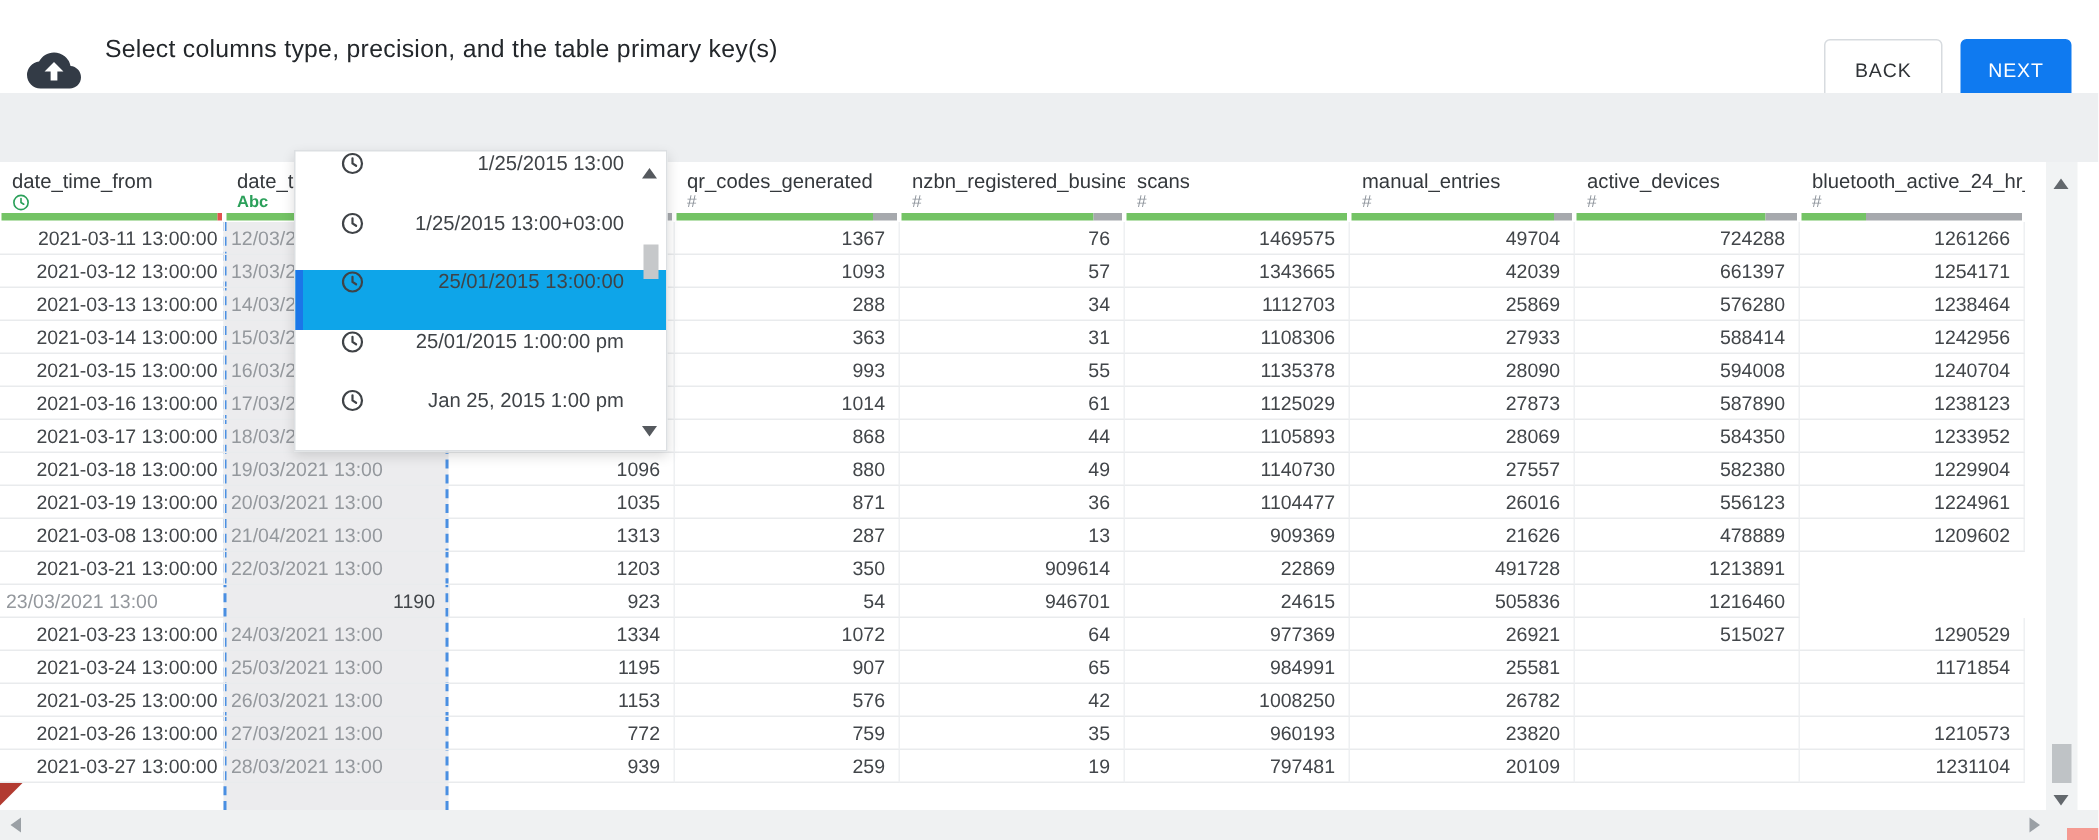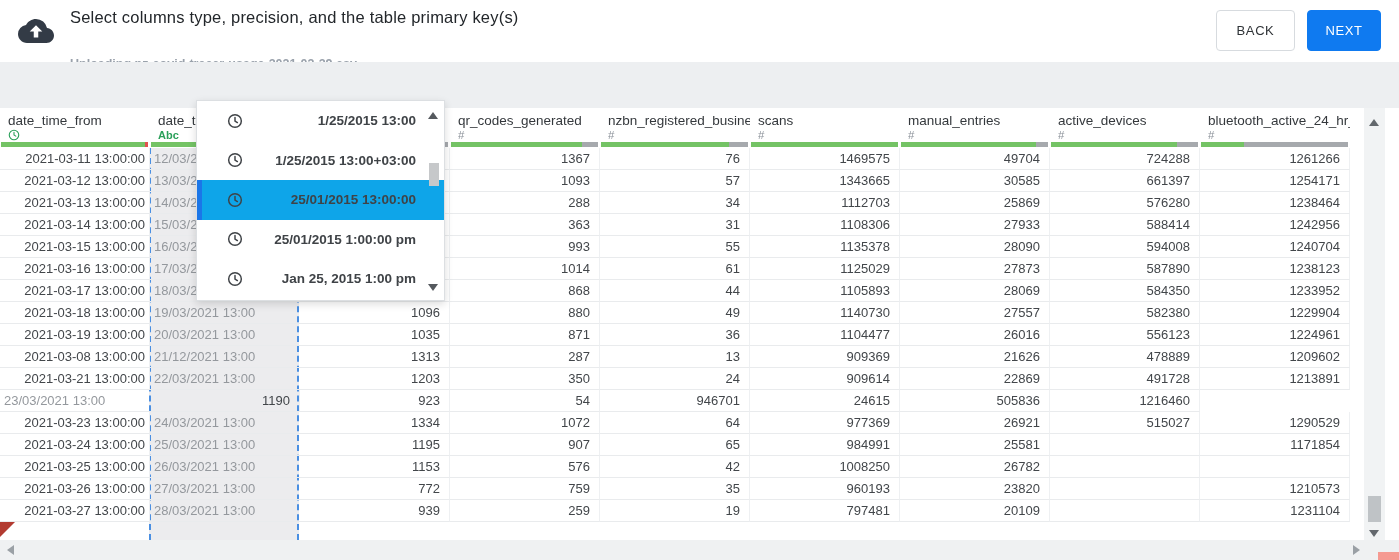--- a/index.html
+++ b/index.html
@@ -1,20 +1,20 @@
 <!DOCTYPE html>
 <html><head>
 <meta charset="utf-8">
 <style>
   html,body{margin:0;padding:0;}
   body{font-family:"Liberation Sans", sans-serif; background:#fff;}
   .app{position:relative;width:1399px;height:560px;overflow:hidden;background:#fff;}
 
   
-  .topbar{position:absolute;left:0;top:0;width:100%;height:62px;background:#fff;text-align:center;}
+  .topbar{position:absolute;left:0;top:16px;width:100%;height:62px;background:#fff;text-align:center;}
   .cloud{position:absolute;left:18px;top:13px;}
   .title{position:absolute;left:70px;top:8px;font-size:16.5px;color:#23272b;font-weight:500;letter-spacing:.2px;}
   .subtitle{position:absolute;left:70px;top:34px;font-size:12.5px;color:#99a1ab;font-weight:700;margin-top:23px;}
   .btn{position:absolute;top:10px;height:41px;border-radius:4px;font-size:13px;font-weight:400;letter-spacing:.6px;
        display:flex;align-items:center;justify-content:center;box-sizing:border-box;cursor:pointer;}
   .btn-back{right:104px;width:79px;background:#fff;border:1px solid #d7dbdf;color:#2f3337;}
   .btn-next{right:18px;width:74px;background:#0f7af0;border:1px solid #0f7af0;color:#fff;}
 
   
   .toolbar{position:absolute;left:0;top:62px;width:100%;height:46px;background:#edeff1;}
@@ -54,21 +54,21 @@
       border-bottom:1px solid #e9ebed;border-right:1px solid #eef0f2;white-space:nowrap;overflow:hidden;}
   .td.a-right{text-align:right;padding-right:9px;}
   .td.c0{padding-right:4px;}
   .td.c1{text-align:left;padding-left:4px;color:#94989d;border-right:none;border-left:none;}
   .red-flag{position:absolute;left:0;top:414px;width:0;height:0;z-index:3;
             border-top:15px solid #b23b31;border-right:15px solid transparent;}
 
   
   .dropdown{position:absolute;left:196px;top:100px;width:249px;height:201px;background:#fff;z-index:20;
             border:1px solid #dcdfe2;box-shadow:0 3px 8px rgba(0,0,0,.14);box-sizing:border-box;}
-  .dd-item{position:relative;height:39.5px;display:flex;align-items:center;padding:0 28px 0 30px;cursor:pointer;font-weight:bold;}
+  .dd-item{position:relative;height:39.5px;display:flex;padding:0 28px 0 30px;cursor:pointer;}
   .dd-item .dd-label{margin-left:auto;font-size:13.5px;color:#3f4347;}
   .dd-item.selected{background:#0ea5e9;}
   .dd-item.selected::before{content:"";position:absolute;left:0;top:0;bottom:0;width:5px;background:#1b76e8;}
   .dd-scroll{position:absolute;right:2px;top:0;bottom:0;width:16px;}
   .dd-thumb{position:absolute;left:3px;top:62px;width:10px;height:23px;background:#c6c8ca;}
   .tri-up{width:0;height:0;border-left:5px solid transparent;border-right:5px solid transparent;border-bottom:7px solid #55595e;}
   .tri-down{width:0;height:0;border-left:5px solid transparent;border-right:5px solid transparent;border-top:7px solid #55595e;}
   .dd-scroll .tri-up{position:absolute;left:2px;top:11px;}
   .dd-scroll .tri-down{position:absolute;left:2px;bottom:9px;}
 
@@ -227,21 +227,21 @@
           <div class="td c7 a-right">724288</div>
           <div class="td c8 a-right">1261266</div>
         </div>
         <div class="tr">
           <div class="td c0 a-right">2021-03-12 13:00:00</div>
           <div class="td c1">13/03/2021 13:00</div>
           <div class="td c2 a-right"></div>
           <div class="td c3 a-right">1093</div>
           <div class="td c4 a-right">57</div>
           <div class="td c5 a-right">1343665</div>
-          <div class="td c6 a-right">30585</div>
+          <div class="td c6 a-right">42039</div>
           <div class="td c7 a-right">661397</div>
           <div class="td c8 a-right">1254171</div>
         </div>
         <div class="tr">
           <div class="td c0 a-right">2021-03-13 13:00:00</div>
           <div class="td c1">14/03/2021 13:00</div>
           <div class="td c2 a-right"></div>
           <div class="td c3 a-right">288</div>
           <div class="td c4 a-right">34</div>
           <div class="td c5 a-right">1112703</div>
@@ -310,35 +310,34 @@
           <div class="td c2 a-right">1035</div>
           <div class="td c3 a-right">871</div>
           <div class="td c4 a-right">36</div>
           <div class="td c5 a-right">1104477</div>
           <div class="td c6 a-right">26016</div>
           <div class="td c7 a-right">556123</div>
           <div class="td c8 a-right">1224961</div>
         </div>
         <div class="tr">
           <div class="td c0 a-right">2021-03-08 13:00:00</div>
-          <div class="td c1">21/12/2021 13:00</div>
+          <div class="td c1">21/04/2021 13:00</div>
           <div class="td c2 a-right">1313</div>
           <div class="td c3 a-right">287</div>
           <div class="td c4 a-right">13</div>
           <div class="td c5 a-right">909369</div>
           <div class="td c6 a-right">21626</div>
           <div class="td c7 a-right">478889</div>
           <div class="td c8 a-right">1209602</div>
         </div>
         <div class="tr">
           <div class="td c0 a-right">2021-03-21 13:00:00</div>
           <div class="td c1">22/03/2021 13:00</div>
           <div class="td c2 a-right">1203</div>
           <div class="td c3 a-right">350</div>
-          <div class="td c4 a-right">24</div>
           <div class="td c5 a-right">909614</div>
           <div class="td c6 a-right">22869</div>
           <div class="td c7 a-right">491728</div>
           <div class="td c8 a-right">1213891</div>
         </div>
         <div class="tr">
           <div class="td c1">23/03/2021 13:00</div>
           <div class="td c2 a-right">1190</div>
           <div class="td c3 a-right">923</div>
           <div class="td c4 a-right">54</div>

